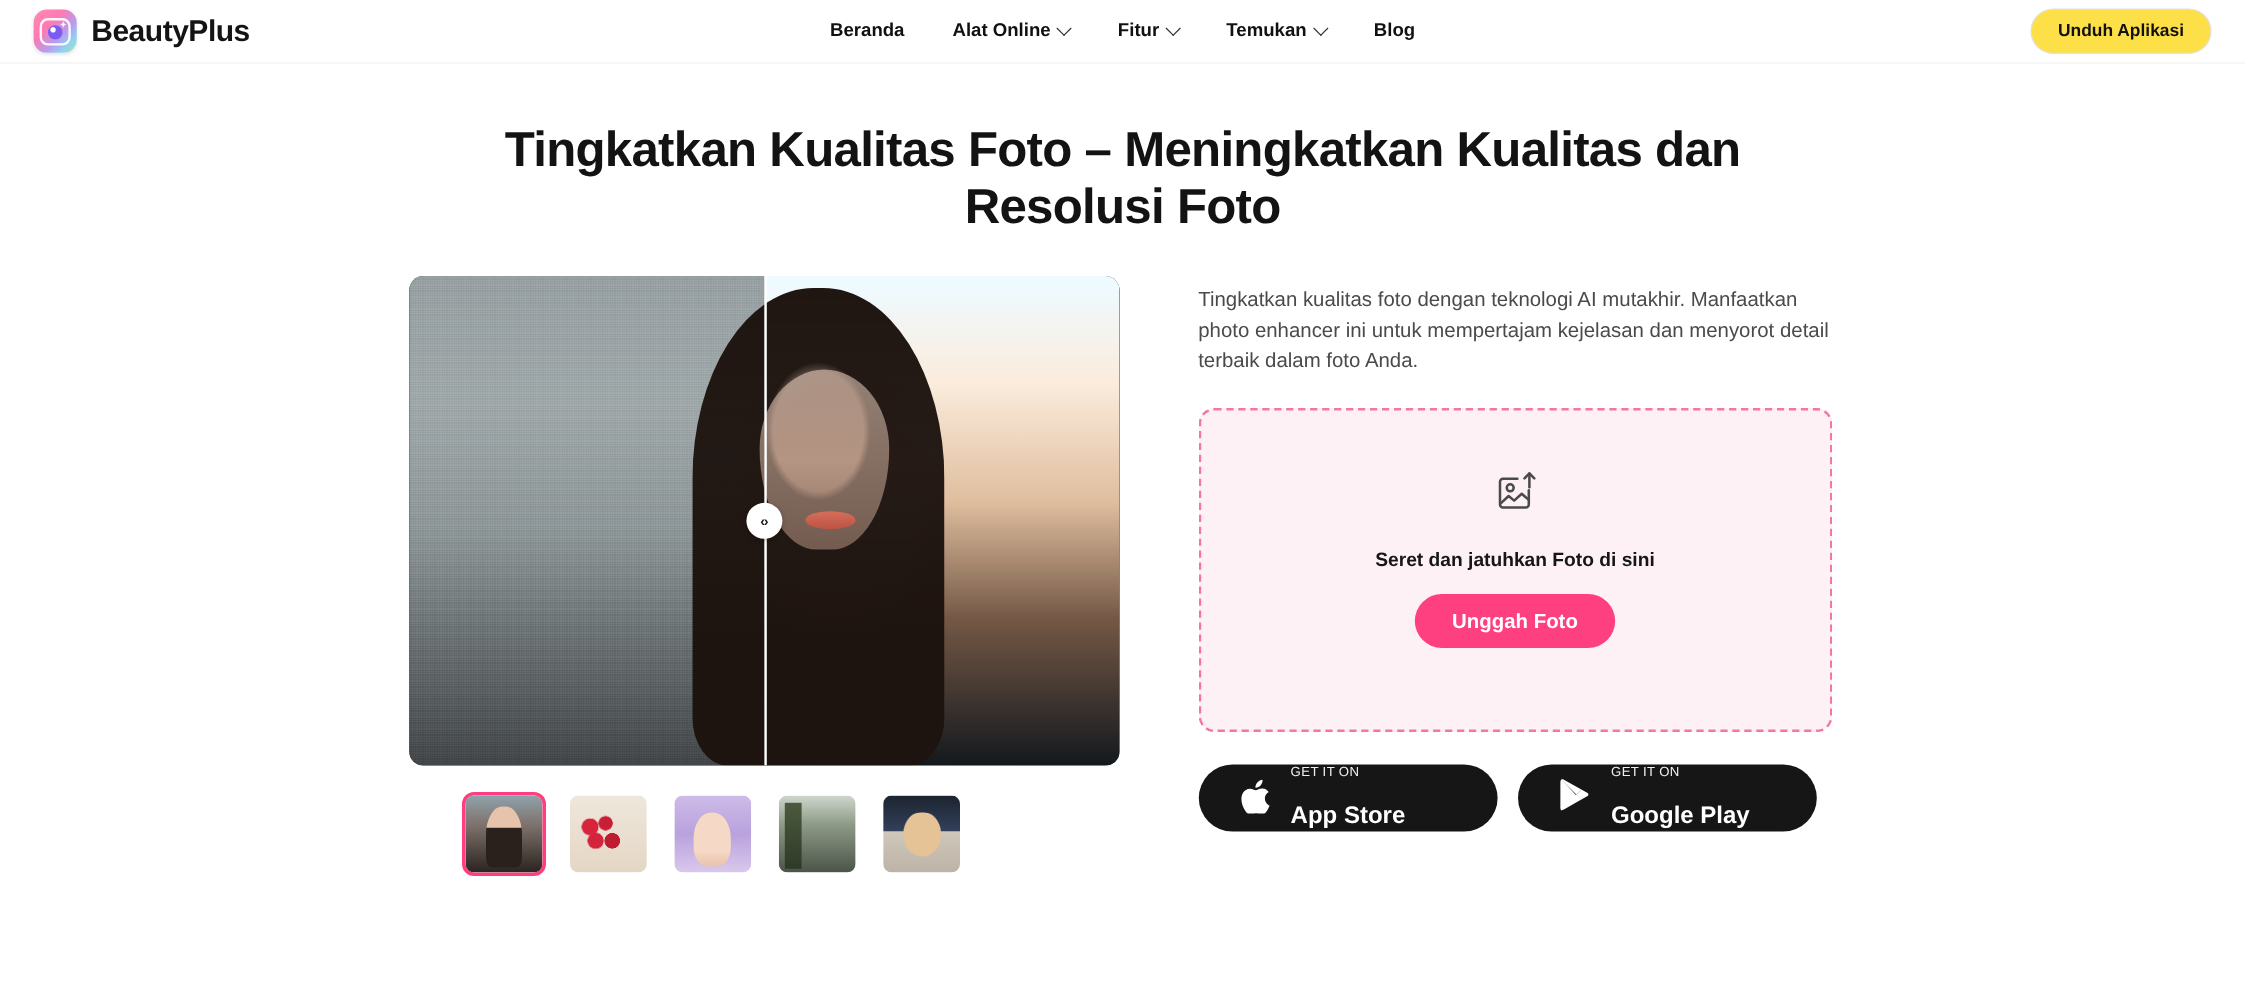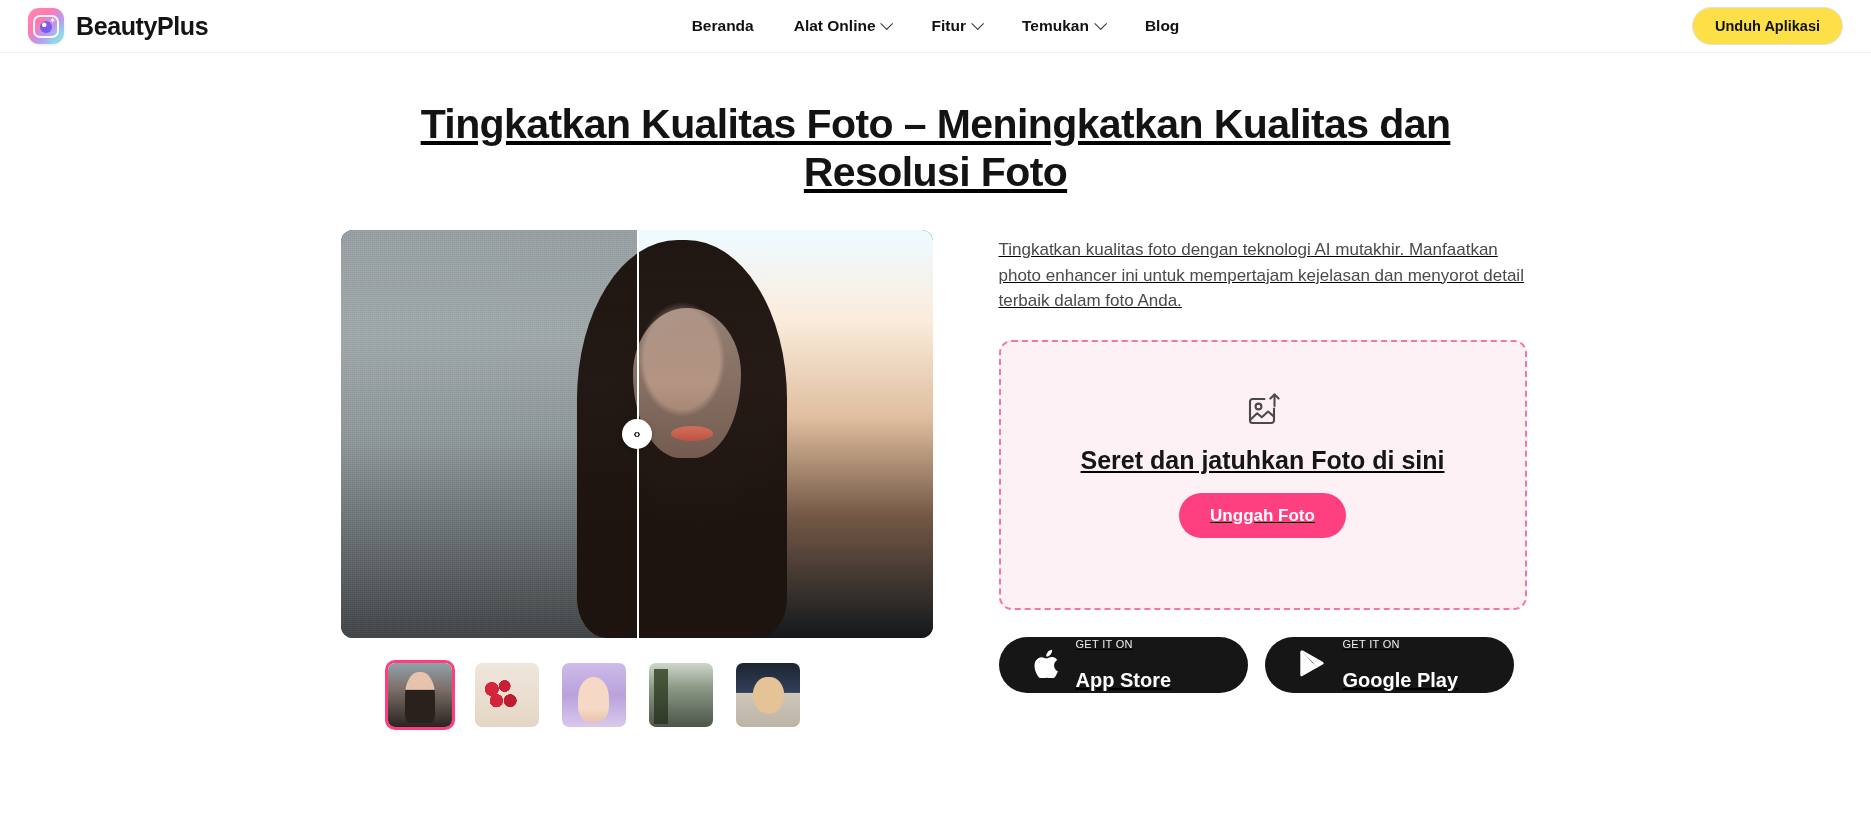--- a/index.html
+++ b/index.html
@@ -66,21 +66,21 @@
     position: absolute; right: 28px;
     height: 38px; padding: 0 22px;
     border: 1px solid #e2e2e2; border-radius: 19px;
     background: #fde047; color: #111;
     font-size: 14.5px; font-weight: 700;
     display: flex; align-items: center; cursor: pointer;
     font-family: "Liberation Sans", sans-serif;
   }
 
   
-  .page { padding-top: 47px; text-decoration: underline; }
+  .page { padding-top: 47px; }
   .hero-title {
     width: 1180px; margin: 0 auto;
     text-align: center;
     font-size: 41px; font-weight: 800; line-height: 1.18;
     color: #131313; letter-spacing: -.6px;
   }
 
   .hero {
     width: 1190px; margin: 33px auto 0;
     display: flex; gap: 66px; align-items: flex-start;
@@ -193,22 +193,22 @@
   .dropzone {
     margin-top: 26px;
     width: 528px; height: 270px;
     border: 2px dashed #f4779e; border-radius: 13px;
     background: #fdf1f5;
     display: flex; flex-direction: column; align-items: center;
     padding-top: 47px;
     cursor: pointer;
   }
   .dz-title {
-    margin-top: 13px;
-    font-size: 25px; font-weight: 700; color: #161616;
+    margin-top: 25px;
+    font-size: 16px; font-weight: 700; color: #161616;
   }
   .dz-sub {
     margin-top: 9px; width: 420px; text-align: center;
     font-size: 13.5px; line-height: 1.5; color: #6d6d6d;
   }
   .upload-btn {
     margin-top: 18px; height: 45px; padding: 0 31px;
     background: #ff4080; color: #fff; border: none; border-radius: 23px;
     font-size: 17px; font-weight: 700; cursor: pointer;
     font-family: "Liberation Sans", sans-serif;

